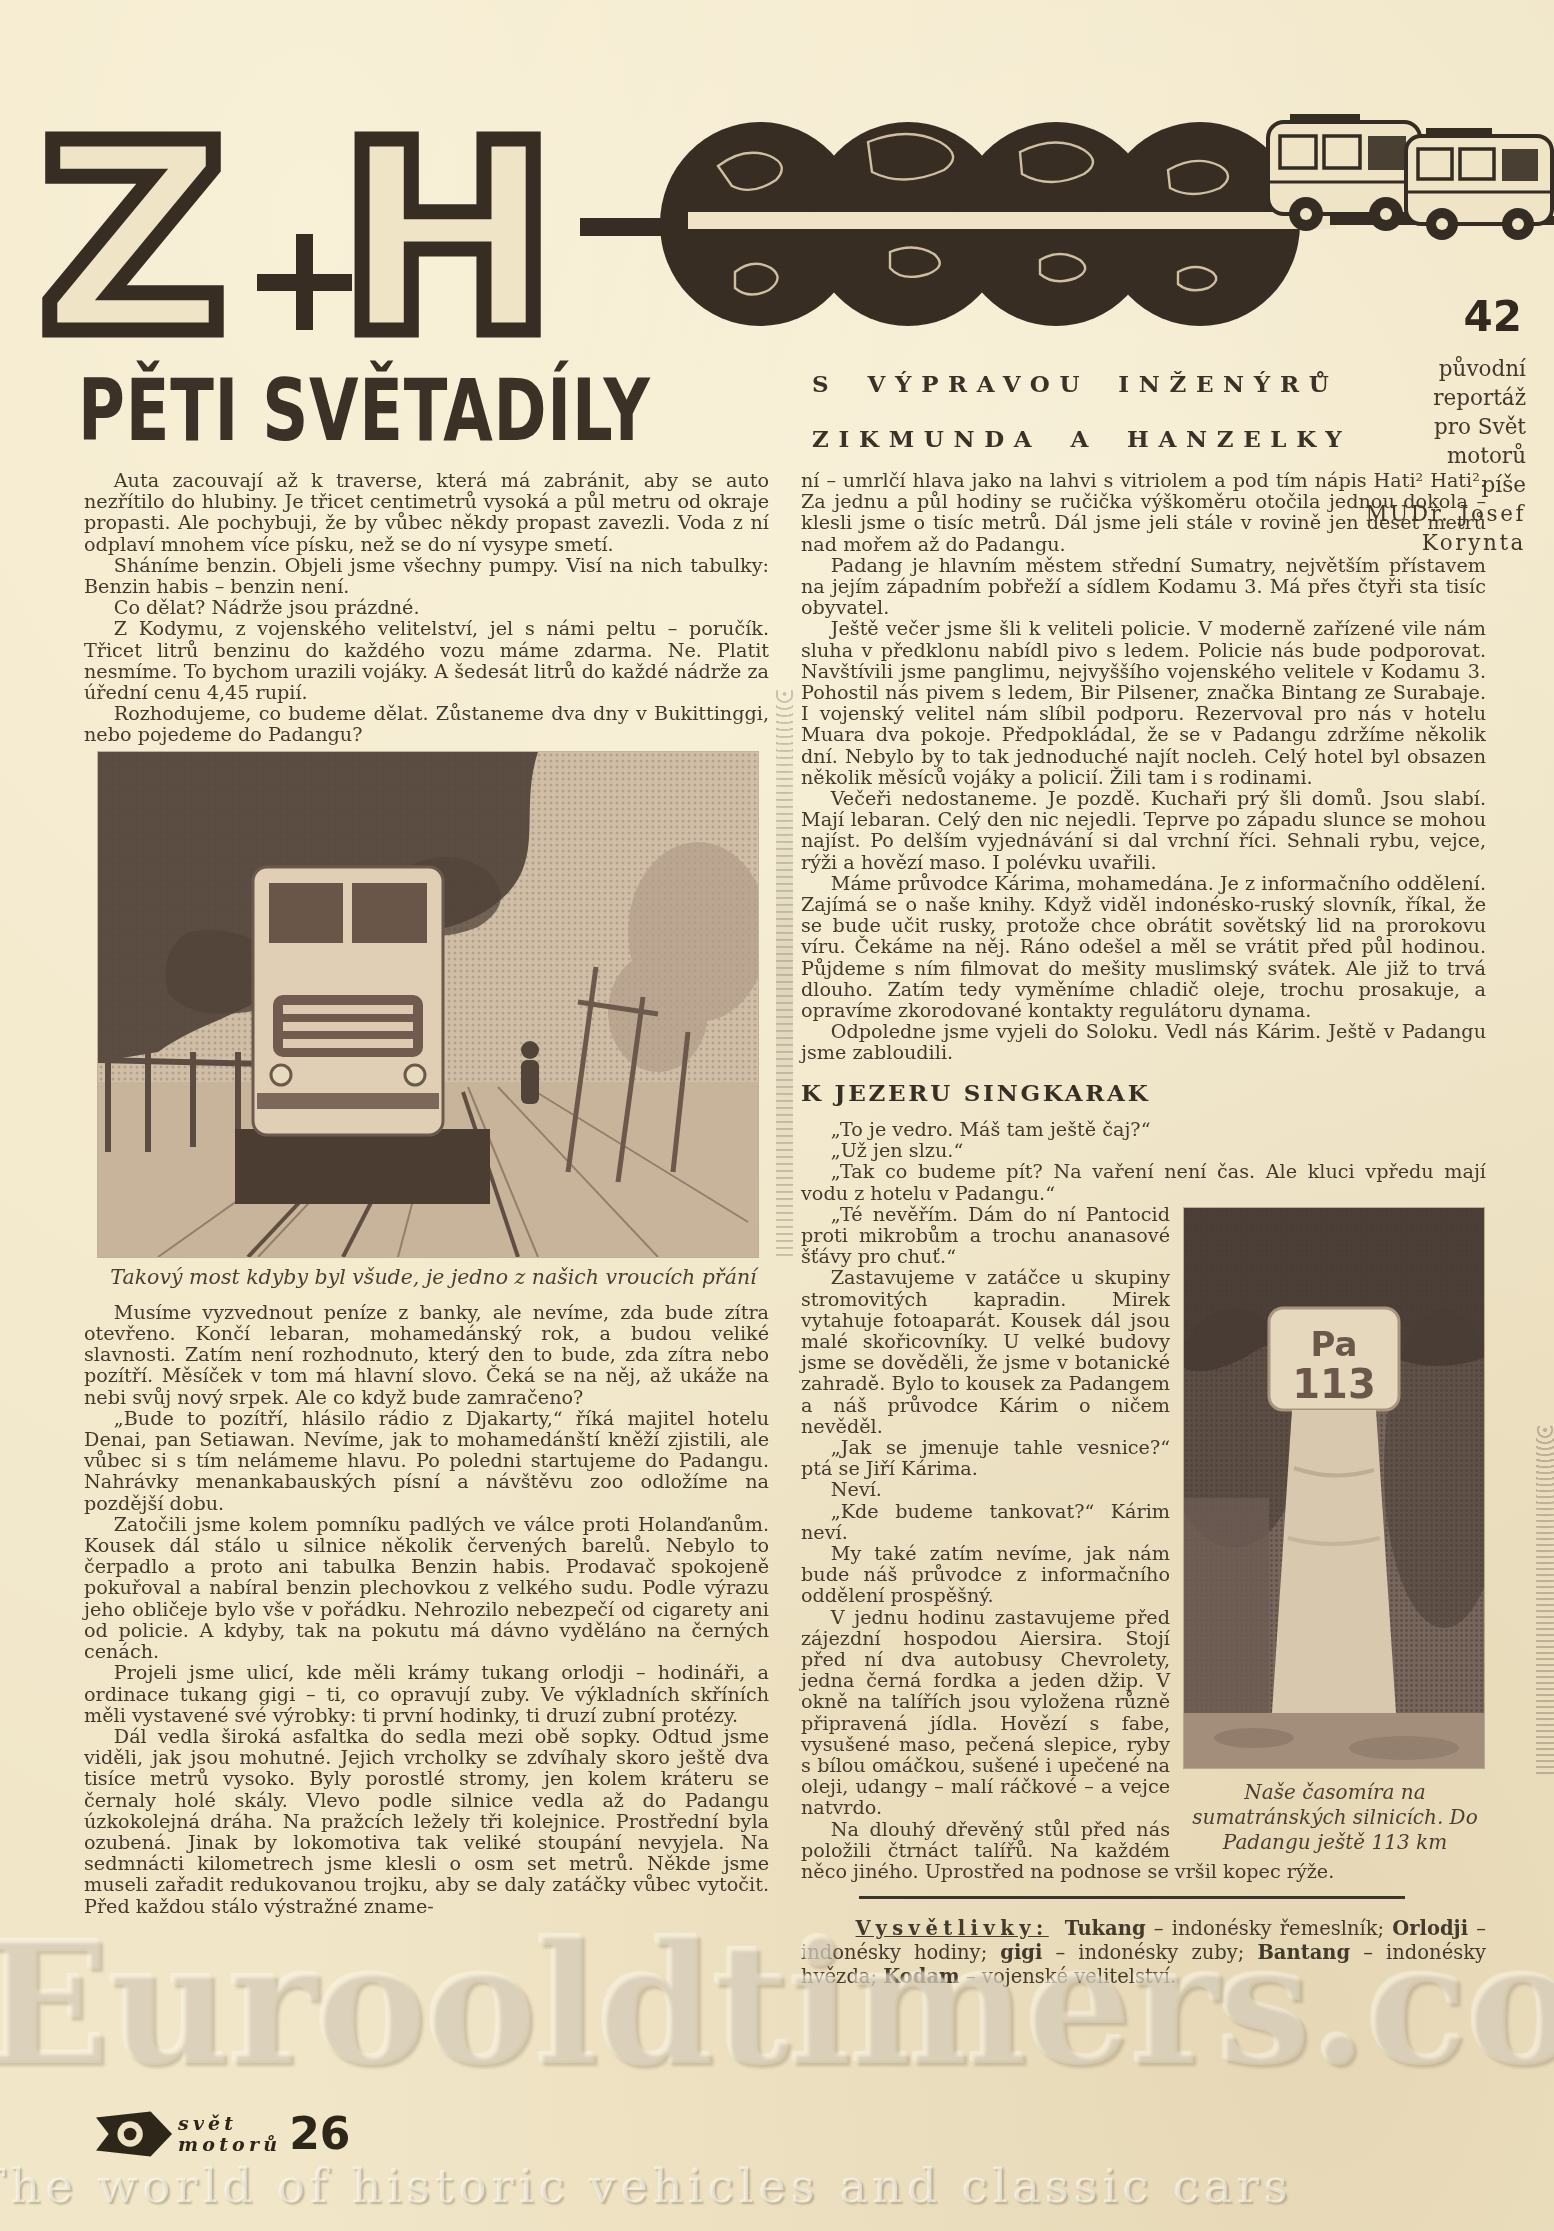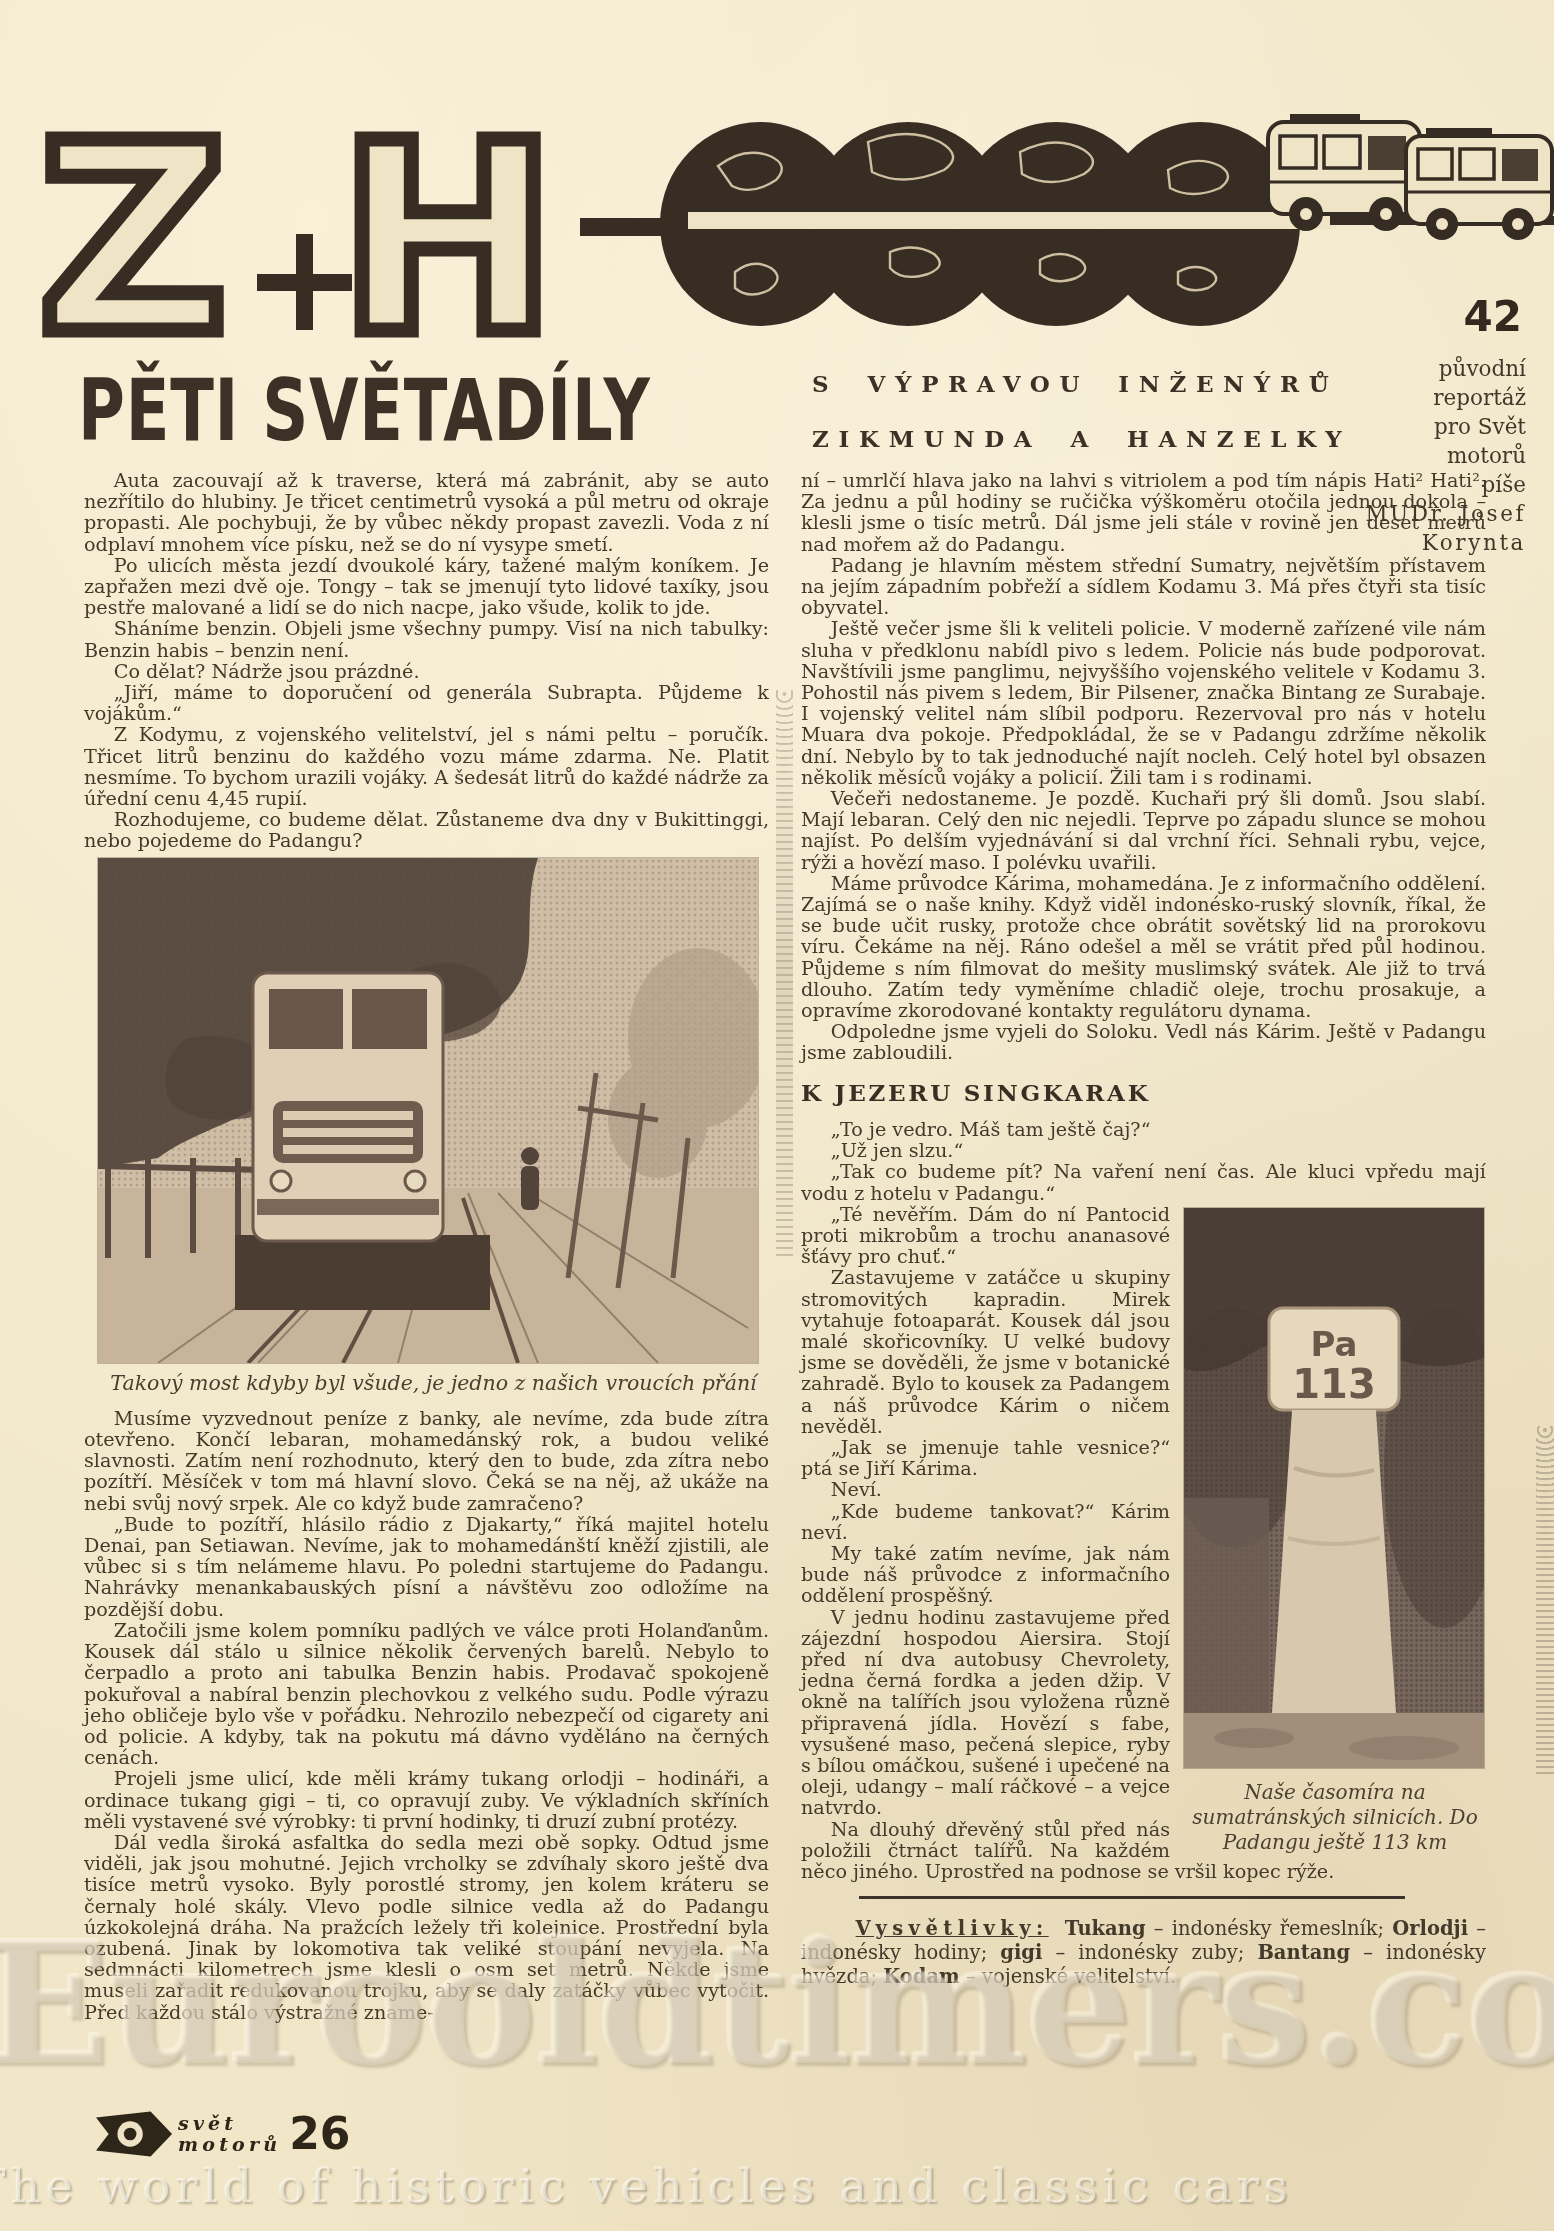--- a/index.html
+++ b/index.html
@@ -139,24 +139,22 @@
       <div>pro Svět motorů</div>
       <div>píše</div>
       <div class="sp">MUDr. Josef Korynta</div>
     </div>
   </section>
 
   <section class="columns">
 
     <div class="col">
       <p class="ind">Auta zacouvají až k traverse, která má zabránit, aby se auto nezřítilo do hlubiny. Je třicet centimetrů vysoká a půl metru od okraje propasti. Ale pochybuji, že by vůbec někdy propast zavezli. Voda z ní odplaví mnohem více písku, než se do ní vysype smetí.</p>
-      <p class="ind">Po ulicích města jezdí dvoukolé káry, tažené malým koníkem. Je zapřažen mezi dvě oje. Tongy – tak se jmenují tyto lidové taxíky, jsou pestře malované a lidí se do nich nacpe, jako všude, kolik to jde.</p>
       <p class="ind">Sháníme benzin. Objeli jsme všechny pumpy. Visí na nich tabulky: Benzin habis – benzin není.</p>
       <p class="ind">Co dělat? Nádrže jsou prázdné.</p>
-      <p class="ind">„Jiří, máme to doporučení od generála Subrapta. Půjdeme k vojákům.“</p>
       <p class="ind">Z Kodymu, z vojenského velitelství, jel s námi peltu – poručík. Třicet litrů benzinu do každého vozu máme zdarma. Ne. Platit nesmíme. To bychom urazili vojáky. A šedesát litrů do každé nádrže za úřední cenu 4,45 rupií.</p>
       <p class="ind">Rozhodujeme, co budeme dělat. Zůstaneme dva dny v Bukittinggi, nebo pojedeme do Padangu?</p>
 
       <svg class="main-photo" viewBox="0 0 660 505">
         <defs>
           <pattern id="ht1" width="6" height="6" patternUnits="userSpaceOnUse">
             <circle cx="3" cy="3" r="1.5" fill="#7e6a5e" opacity=".35"></circle>
           </pattern>
         </defs>
         <rect width="660" height="505" fill="#d6c5ad"></rect>

